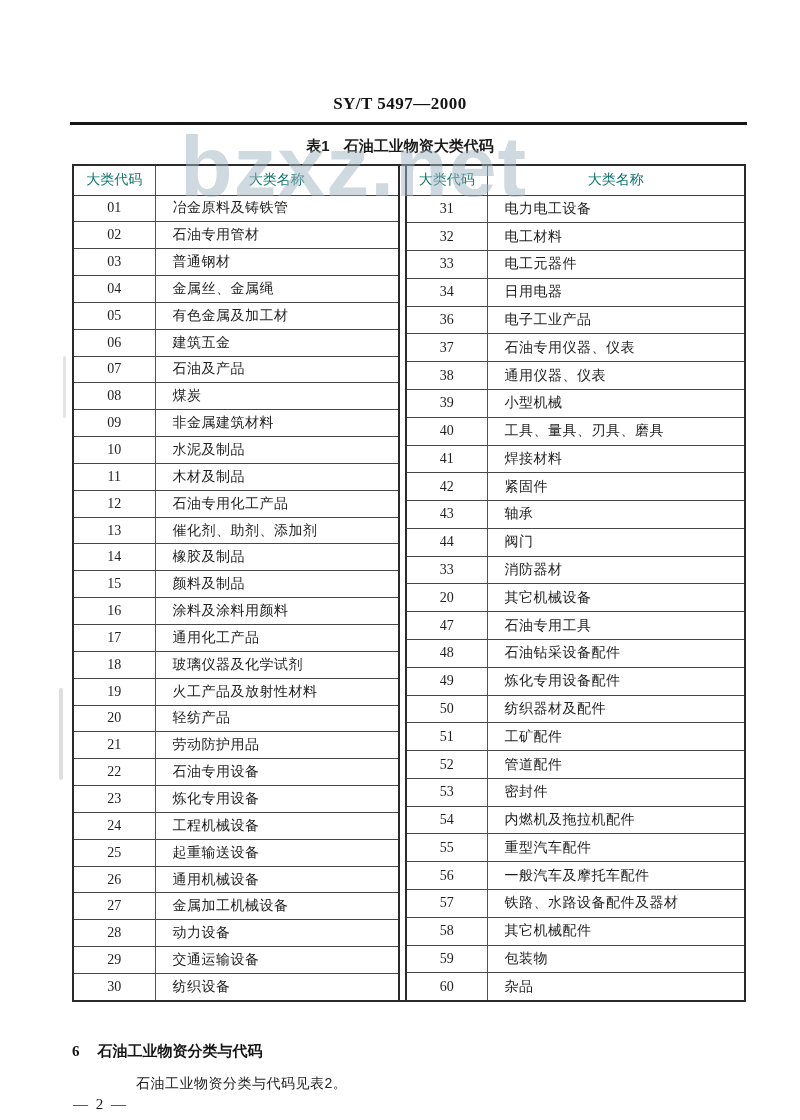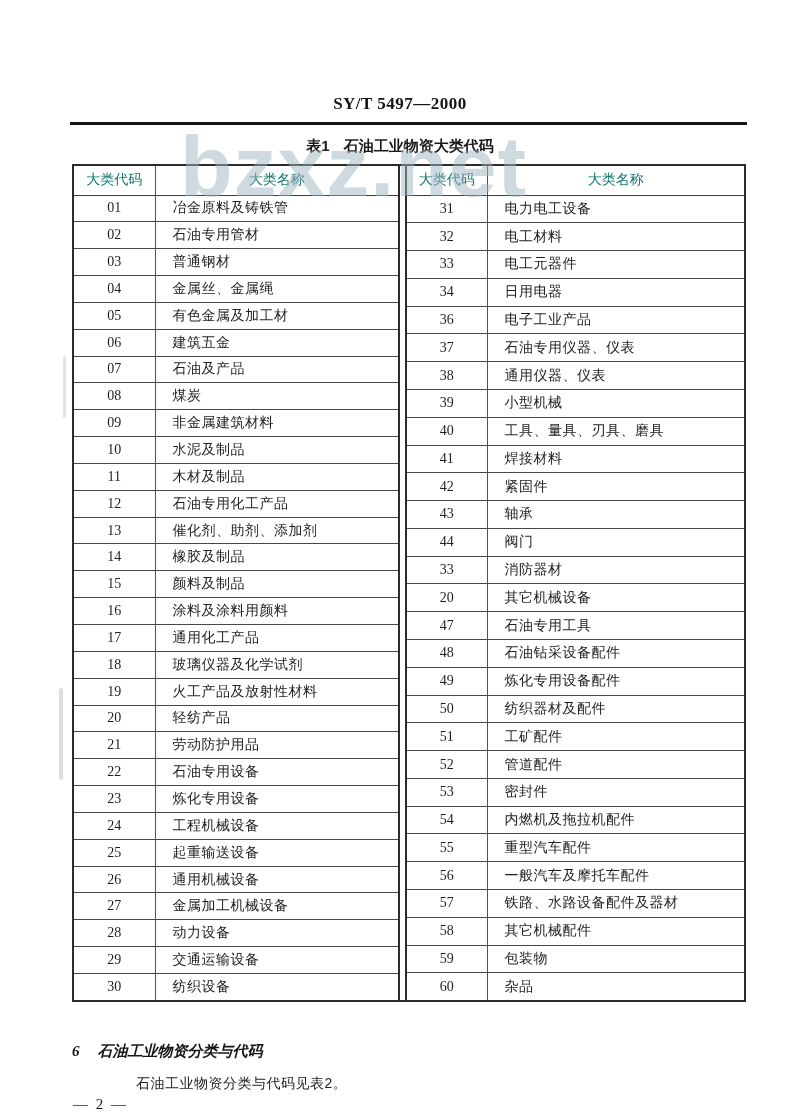--- a/index.html
+++ b/index.html
@@ -58,21 +58,21 @@
   table.half-table td.code {
     text-align:center;
     font-family:"Liberation Serif","DejaVu Serif",serif;
     font-size:14px;
   }
   table.half-table td.name { padding-left:17px; letter-spacing:.5px; }
   col.c-code-l { width:81px; }
   col.c-code-r { width:80px; }
   .section-heading {
     position:absolute; top:1042px; left:72px;
-    font-size:15px; font-weight:bold; color:#151515;font-style:italic;
+    font-size:15px; font-weight:bold; color:#151515;
   }
   .section-heading .sec-num {
     font-family:"Liberation Serif","DejaVu Serif",serif;
     margin-right:18px;
   }
   .body-text {
     position:absolute; top:1075px; left:104px;
     font-size:14px; color:#222; letter-spacing:.5px;margin-left:32px;
   }
   .page-number {

